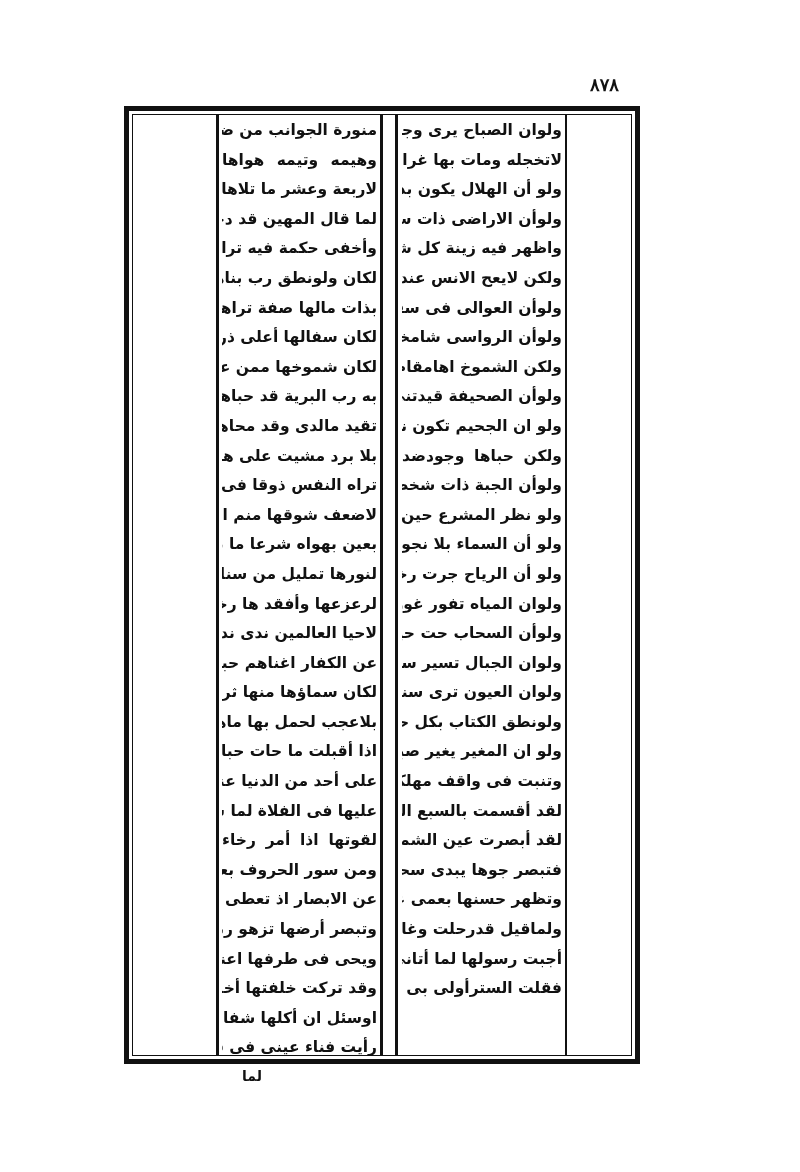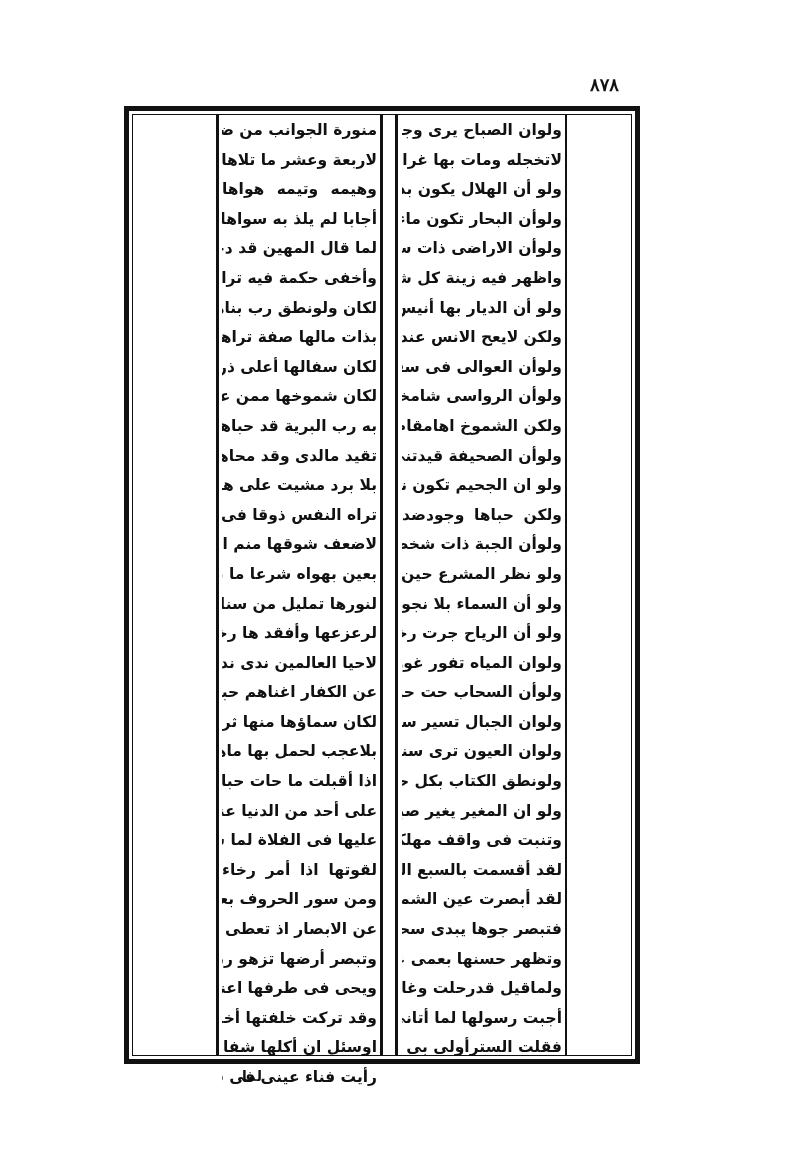--- a/index.html
+++ b/index.html
@@ -52,24 +52,22 @@
 <div class="frame-inner"></div>
 <div class="rule rule-left-inner"></div>
 <div class="rule rule-center-a"></div>
 <div class="rule rule-center-b"></div>
 <div class="rule rule-right-inner"></div>
 
 <div class="column col-right" id="col-right">
     <div class="verse">ولوان الصباح يرى وجوه</div>
     <div class="verse">لاتخجله ومات بها غراما</div>
     <div class="verse">ولو أن الهلال يكون بدرا</div>
-    <div class="verse">ولوأن البحار تكون ماء</div>
     <div class="verse">ولوأن الاراضى ذات سطح</div>
     <div class="verse">واظهر فيه زينة كل شئ</div>
-    <div class="verse">ولو أن الديار بها أنيس</div>
     <div class="verse">ولكن لايعح الانس عندى</div>
     <div class="verse">ولوأن العوالى فى سفال</div>
     <div class="verse">ولوأن الرواسى شامخات</div>
     <div class="verse">ولكن الشموخ اهامقام</div>
     <div class="verse">ولوأن الصحيفة قيدتنى</div>
     <div class="verse">ولو ان الجحيم تكون نارا</div>
     <div class="verse">ولكن حباها وجودضد</div>
     <div class="verse">ولوأن الجبة ذات شخص</div>
     <div class="verse">ولو نظر المشرع حين يخلو</div>
     <div class="verse">ولو أن السماء بلا نجوم</div>
@@ -84,23 +82,22 @@
     <div class="verse">لقد أقسمت بالسبع المثانى</div>
     <div class="verse">لقد أبصرت عين الشمس تخفى</div>
     <div class="verse">فتبصر جوها يبدى سحابا</div>
     <div class="verse">وتظهر حسنها بعمى عيون</div>
     <div class="verse">ولماقيل قدرحلت وغابت</div>
     <div class="verse">أجبت رسولها لما أتانى</div>
     <div class="verse">فقلت السترأولى بى لانى</div>
   </div>
 <div class="column col-left" id="col-left">
     <div class="verse">منورة الجوانب من ضحاها</div>
+    <div class="verse">وهيمه وتيمه هواها</div>
     <div class="verse">لاربعة وعشر ما تلاها</div>
-    <div class="verse">وهيمه وتيمه هواها</div>
-    <div class="verse">أجابا لم يلذ به سواها</div>
     <div class="verse">لما قال المهين قد دحاها</div>
     <div class="verse">وأخفى حكمة فيه تراها</div>
     <div class="verse">لكان ولونطق رب بناها</div>
     <div class="verse">بذات مالها صفة تراها</div>
     <div class="verse">لكان سفالها أعلى ذراها</div>
     <div class="verse">لكان شموخها ممن علاها</div>
     <div class="verse">به رب البرية قد حباها</div>
     <div class="verse">تقيد مالدى وقد محاها</div>
     <div class="verse">بلا برد مشيت على هواها</div>
     <div class="verse">تراه النفس ذوقا فى خباها</div>

